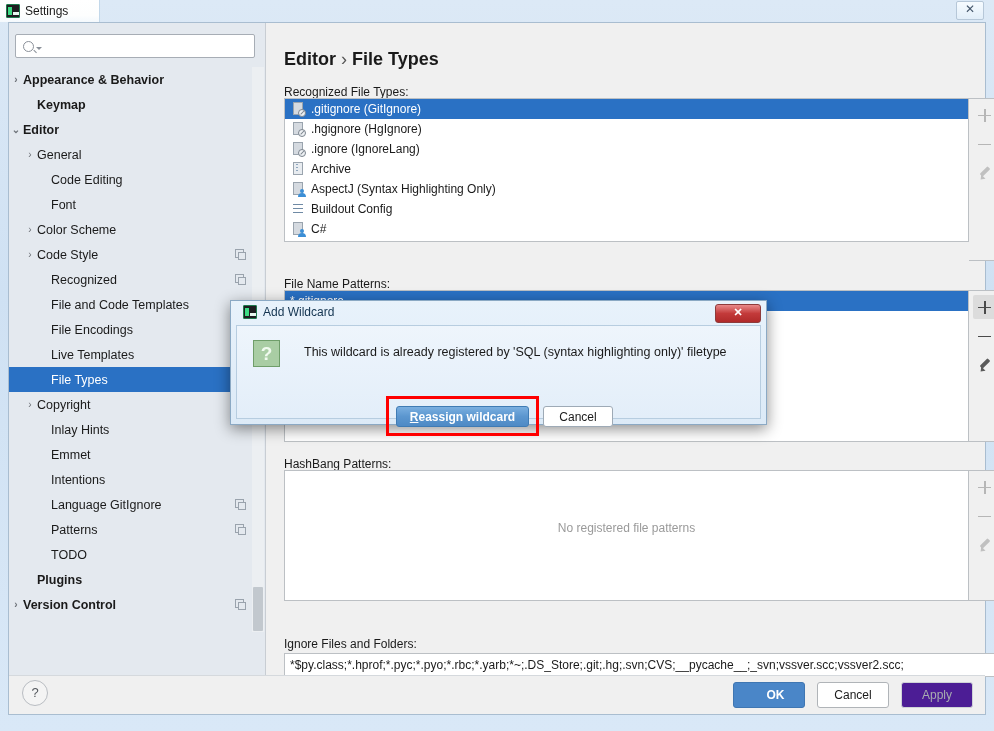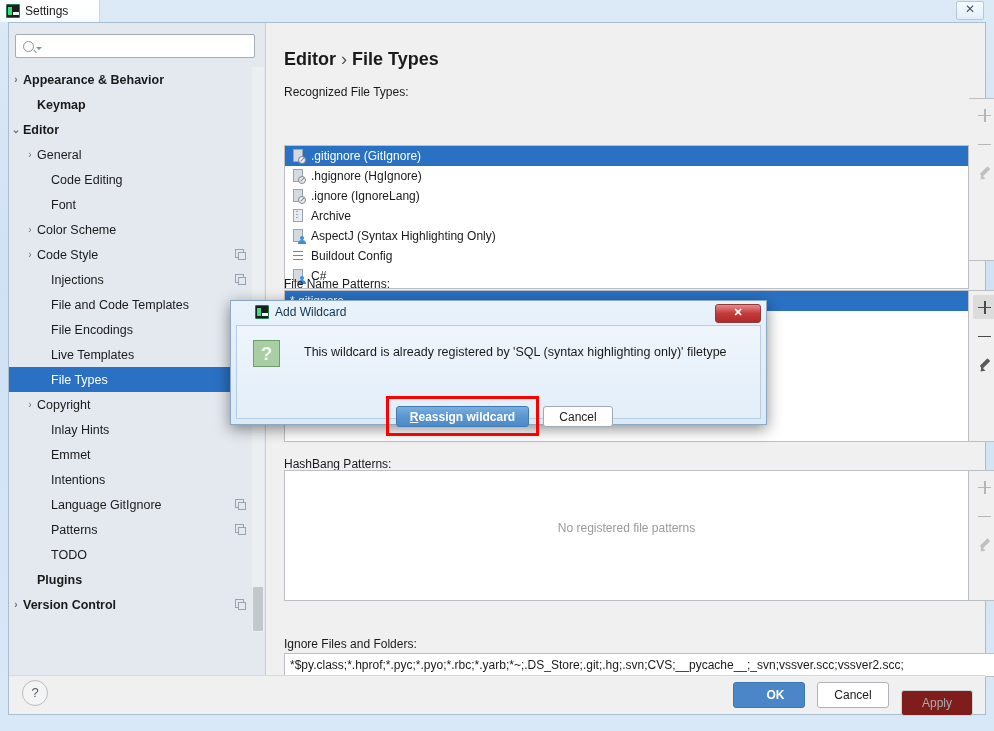--- a/index.html
+++ b/index.html
@@ -229,32 +229,32 @@
     border: 1px solid #b9bdc2; border-radius: 50%; background: #f4f4f4;
     color: #55595e; font-size: 13px; text-align: center; line-height: 23px;
   }
   .btn {
     position: absolute; top: 6px; height: 26px; box-sizing: border-box;
     border: 1px solid #b0b4b8; border-radius: 3px; background: #ffffff;
     font-size: 12px; color: #1a1a1a; display: flex; align-items: center;
     justify-content: center; font-family: "Liberation Sans", sans-serif;
   }
   .btn.primary { background: #4a86c8; border-color: #3f76b2; color: #fff; font-weight: bold; padding-left: 13px; }
-  .btn.disabled { color: #a8acb0; background: #7f1d1d; border-color: #cfd3d7; margin-top: 8px; }
+  .btn.disabled { color: #a8acb0; background: #4c1d95; border-color: #cfd3d7; }
   
   #modal {
     position: absolute; left: 230px; top: 300px; width: 537px; height: 125px;
     background: linear-gradient(180deg,#e8f2fb 0%,#dceaf7 100%);
     border: 1px solid #8ba9c4;
     box-shadow: 0 4px 14px rgba(0,0,0,0.45);
     box-sizing: border-box;
   }
   #modal-title {
     position: absolute; left: 0; top: 0; width: 100%; height: 22px;
-    display: flex; align-items: center; padding-left: 24px; box-sizing: border-box;
+    display: flex; align-items: center; padding-left: 12px; box-sizing: border-box;
     font-size: 12px; color: #12334f;
   }
   #modal-close {
     position: absolute; right: 5px; top: 3px; width: 44px; height: 17px;
     border: 1px solid #8e3b3b; border-radius: 3px;
     background: linear-gradient(180deg,#e98a8a 0%,#c33a3a 50%,#b02a2a 100%);
     color: #ffffff; font-size: 11px; font-weight: bold; text-align: center;
     line-height: 15px;
   }
   #modal-body {
@@ -346,21 +346,21 @@
             <span class="arrow" style="margin-left: 14px;">›</span>
             <span>Color Scheme</span>
           </div>
           <div class="tnode">
             <span class="arrow" style="margin-left: 14px;">›</span>
             <span>Code Style</span>
             <span class="copy-ic"></span>
           </div>
           <div class="tnode">
             <span class="arrow" style="margin-left: 28px;"></span>
-            <span>Injections</span>
+            <span>Recognized</span>
             <span class="copy-ic"></span>
           </div>
           <div class="tnode">
             <span class="arrow" style="margin-left: 28px;"></span>
             <span>File and Code Templates</span>
           </div>
           <div class="tnode">
             <span class="arrow" style="margin-left: 28px;"></span>
             <span>File Encodings</span>
           </div>
@@ -417,21 +417,21 @@
       </div>
     </div>
 
     <div id="rightpane">
 
       <div id="breadcrumb">
         <span>Editor</span><span class="sep">›</span><span>File Types</span>
       </div>
 
       <div class="section-label" style="left:18px; top:62px;">Recognized File Types:</div>
-      <div class="listbox" id="recognized-list" style="left:18px; top:75px; width:685px; height:144px;margin-top:47px;">
+      <div class="listbox" id="recognized-list" style="left:18px; top:75px; width:685px; height:144px;">
           <div class="lrow sel">
             <span class="fic ignore">
               <span class="page"></span>
               <span class="badge"></span>
             </span>
             <span>.gitignore (GitIgnore)</span>
           </div>
           <div class="lrow">
             <span class="fic ignore">
               <span class="page"></span>

